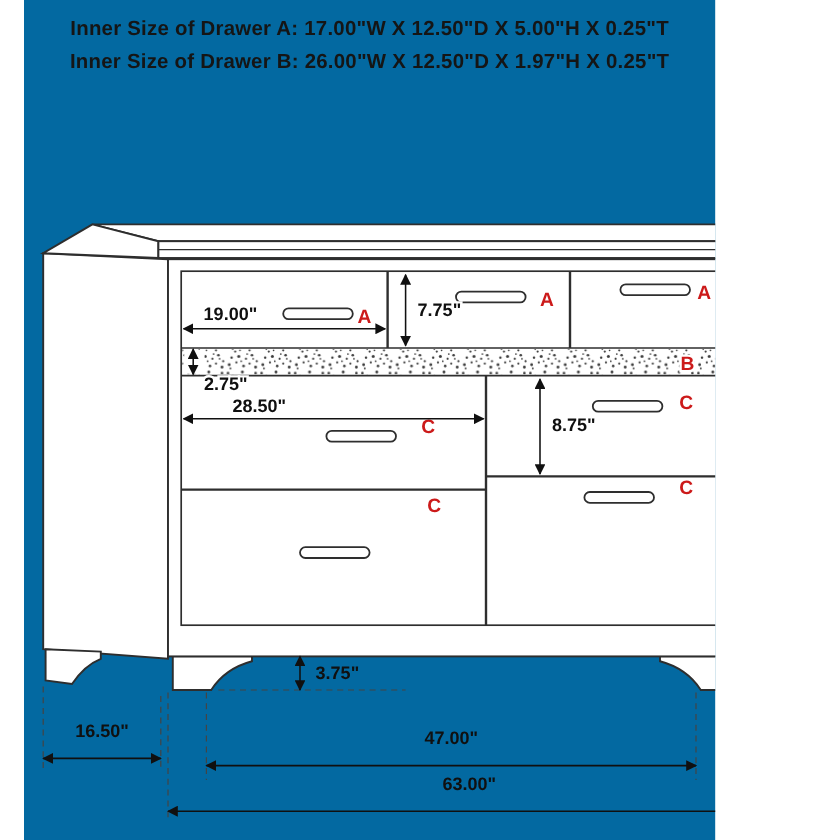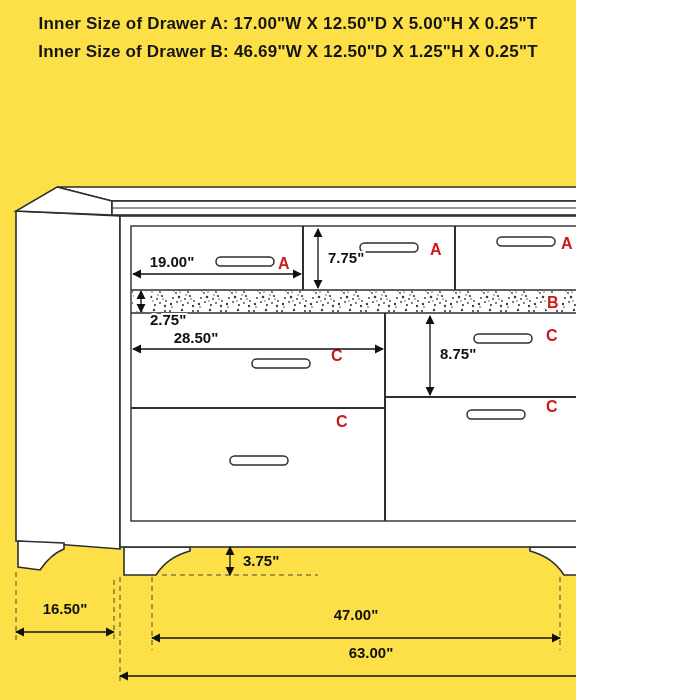--- a/index.html
+++ b/index.html
@@ -1,34 +1,34 @@
 <!DOCTYPE html>
 <html><head>
 <meta charset="utf-8">
 <style>
   html,body{margin:0;padding:0;background:#ffffff;}
-  .page{position:relative;width:576px;height:700px;background:#fde047;overflow:hidden;
-        font-family:"Liberation Sans",sans-serif;}
+  .page{position:relative;width:576px;height:700px;background:#0369a1;overflow:hidden;
+        font-family:"Liberation Sans",sans-serif;margin-left:20px;}
   .header{position:absolute;top:10px;left:0;width:100%;text-align:center;
           font-weight:700;font-size:17px;color:#151515;}
   .header .hline{line-height:28px;letter-spacing:.2px;}
   svg{position:absolute;left:0;top:0;}
   text{font-family:"Liberation Sans",sans-serif;}
   .dim{font-size:15px;font-weight:700;fill:#101010;}
   .letter{font-size:16px;font-weight:700;fill:#cc1a1a;}
   .halo{paint-order:stroke;stroke:#ffffff;stroke-width:4px;}
 </style>
 </head>
 <body>
 
 <div class="page">
 
   <div class="header">
     <div class="hline">Inner Size of Drawer A: 17.00"W X 12.50"D X 5.00"H X 0.25"T</div>
-    <div class="hline">Inner Size of Drawer B: 46.69"W X 12.50"D X 1.25"H X 0.25"T</div>
+    <div class="hline">Inner Size of Drawer B: 26.00"W X 12.50"D X 1.97"H X 0.25"T</div>
   </div>
 
   <svg width="700" height="700" viewBox="0 0 700 700">
     <defs>
       <marker id="arw" viewBox="0 0 10 10" refX="9" refY="5" markerWidth="7" markerHeight="7" orient="auto-start-reverse">
         <path d="M0,0 L10,5 L0,10 Z" fill="#101010"></path>
       </marker>
       <pattern id="speckle" width="28" height="22" patternUnits="userSpaceOnUse">
         <g fill="#3b3b3b">
           <circle cx="2" cy="3" r="1.1"></circle>

